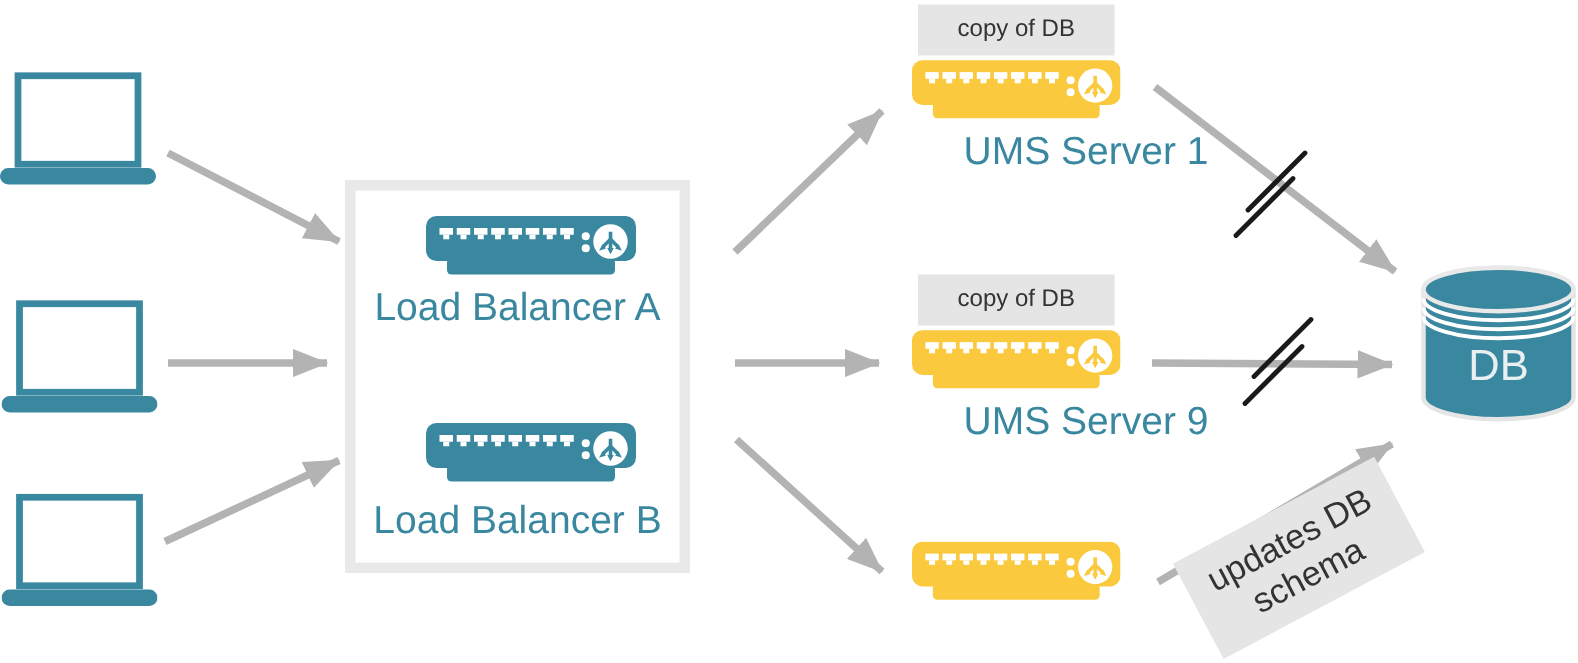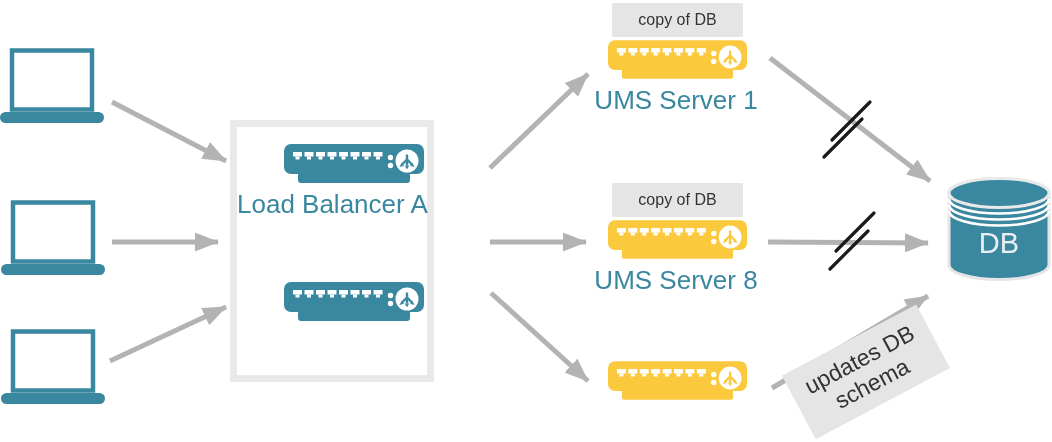--- a/index.html
+++ b/index.html
@@ -5,36 +5,36 @@
   html,body{margin:0;padding:0;background:#fff;}
   #canvas{
     position:relative;width:1052px;height:442px;background:#fff;
     font-family:"Liberation Sans", sans-serif;overflow:hidden;
   }
   .abs{position:absolute;}
   
   .laptop{width:104px;height:76px;}
   
   #lb-box{
-    left:230px;top:120px;width:204px;height:262px;
+    left:230px;top:120px;width:230px;height:262px;
     border:7px solid var(--c-box-border);background:#fff;box-sizing:border-box;
   }
   .srv-label{
     width:100%;text-align:center;font-size:26px;color:var(--c-teal);
     white-space:nowrap;line-height:28px;
   }
   .teal-ic{color:var(--c-teal);}
   .yellow-ic{color:var(--c-yellow);}
   .badge{
     background:var(--c-badge-bg);color:var(--c-badge-text);
     font-size:16px;line-height:34px;height:34px;text-align:center;
   }
   .ums-label{
     width:170px;text-align:center;font-size:26px;color:var(--c-teal);
-    white-space:nowrap;line-height:28px;
+    white-space:nowrap;line-height:28px;margin-left:48px;
   }
   #arrow-layer{left:0;top:0;width:1052px;height:442px;z-index:5;pointer-events:none;}
   #update-note{
     left:866px;top:372px;width:148px;
     transform:translate(-50%,-50%) rotate(-28deg);
     background:var(--c-badge-bg);color:var(--c-badge-text);
     font-size:23px;line-height:1.18;text-align:center;padding:9px 2px;z-index:10;
   }
   svg{display:block;}
 </style>
@@ -124,20 +124,21 @@
           <path d="M123,15.5 L118,20.5"></path>
         <path d="M123,15.5 L128,20.5"></path>
           <path d="M123,15.5 L123,21.5"></path>
       </g>
       <g fill="currentColor">
         <polygon points="115.4,23.1 120,21.7 117.6,18.9"></polygon>
         <polygon points="123,25.5 120.8,21.4 125.2,21.4"></polygon>
         <polygon points="130.6,23.1 128.4,18.9 126,21.7"></polygon>
       </g>
     </svg>
+    <div class="abs srv-label" style="left:0;top:205px">Load Balancer B</div>
   </div>
 
   <div class="abs badge" style="left:612px;top:3px;width:131px">copy of DB</div>
   <svg class="abs yellow-ic" style="left:608px;top:40px;width:139px;height:40px" viewBox="0 0 140 40">
     <rect x="0" y="0" width="140" height="30" rx="7" fill="currentColor"></rect>
     <rect x="14" y="28" width="112" height="11" rx="3" fill="currentColor"></rect>
     <g fill="#fff">
       <rect x="9" y="8" width="9" height="4.5"></rect>
         <rect x="11.5" y="12.5" width="4" height="3"></rect>
       <rect x="20.5" y="8" width="9" height="4.5"></rect>
@@ -202,21 +203,21 @@
         <path d="M123,15.5 L118,20.5"></path>
       <path d="M123,15.5 L128,20.5"></path>
         <path d="M123,15.5 L123,21.5"></path>
     </g>
     <g fill="currentColor">
       <polygon points="115.4,23.1 120,21.7 117.6,18.9"></polygon>
       <polygon points="123,25.5 120.8,21.4 125.2,21.4"></polygon>
       <polygon points="130.6,23.1 128.4,18.9 126,21.7"></polygon>
     </g>
   </svg>
-  <div class="abs ums-label" style="left:591px;top:266px">UMS Server 8</div>
+  <div class="abs ums-label" style="left:591px;top:266px">UMS Server 9</div>
 
   <svg class="abs yellow-ic" style="left:608px;top:361px;width:139px;height:40px" viewBox="0 0 140 40">
     <rect x="0" y="0" width="140" height="30" rx="7" fill="currentColor"></rect>
     <rect x="14" y="28" width="112" height="11" rx="3" fill="currentColor"></rect>
     <g fill="#fff">
       <rect x="9" y="8" width="9" height="4.5"></rect>
         <rect x="11.5" y="12.5" width="4" height="3"></rect>
       <rect x="20.5" y="8" width="9" height="4.5"></rect>
         <rect x="23" y="12.5" width="4" height="3"></rect>
       <rect x="32" y="8" width="9" height="4.5"></rect>

